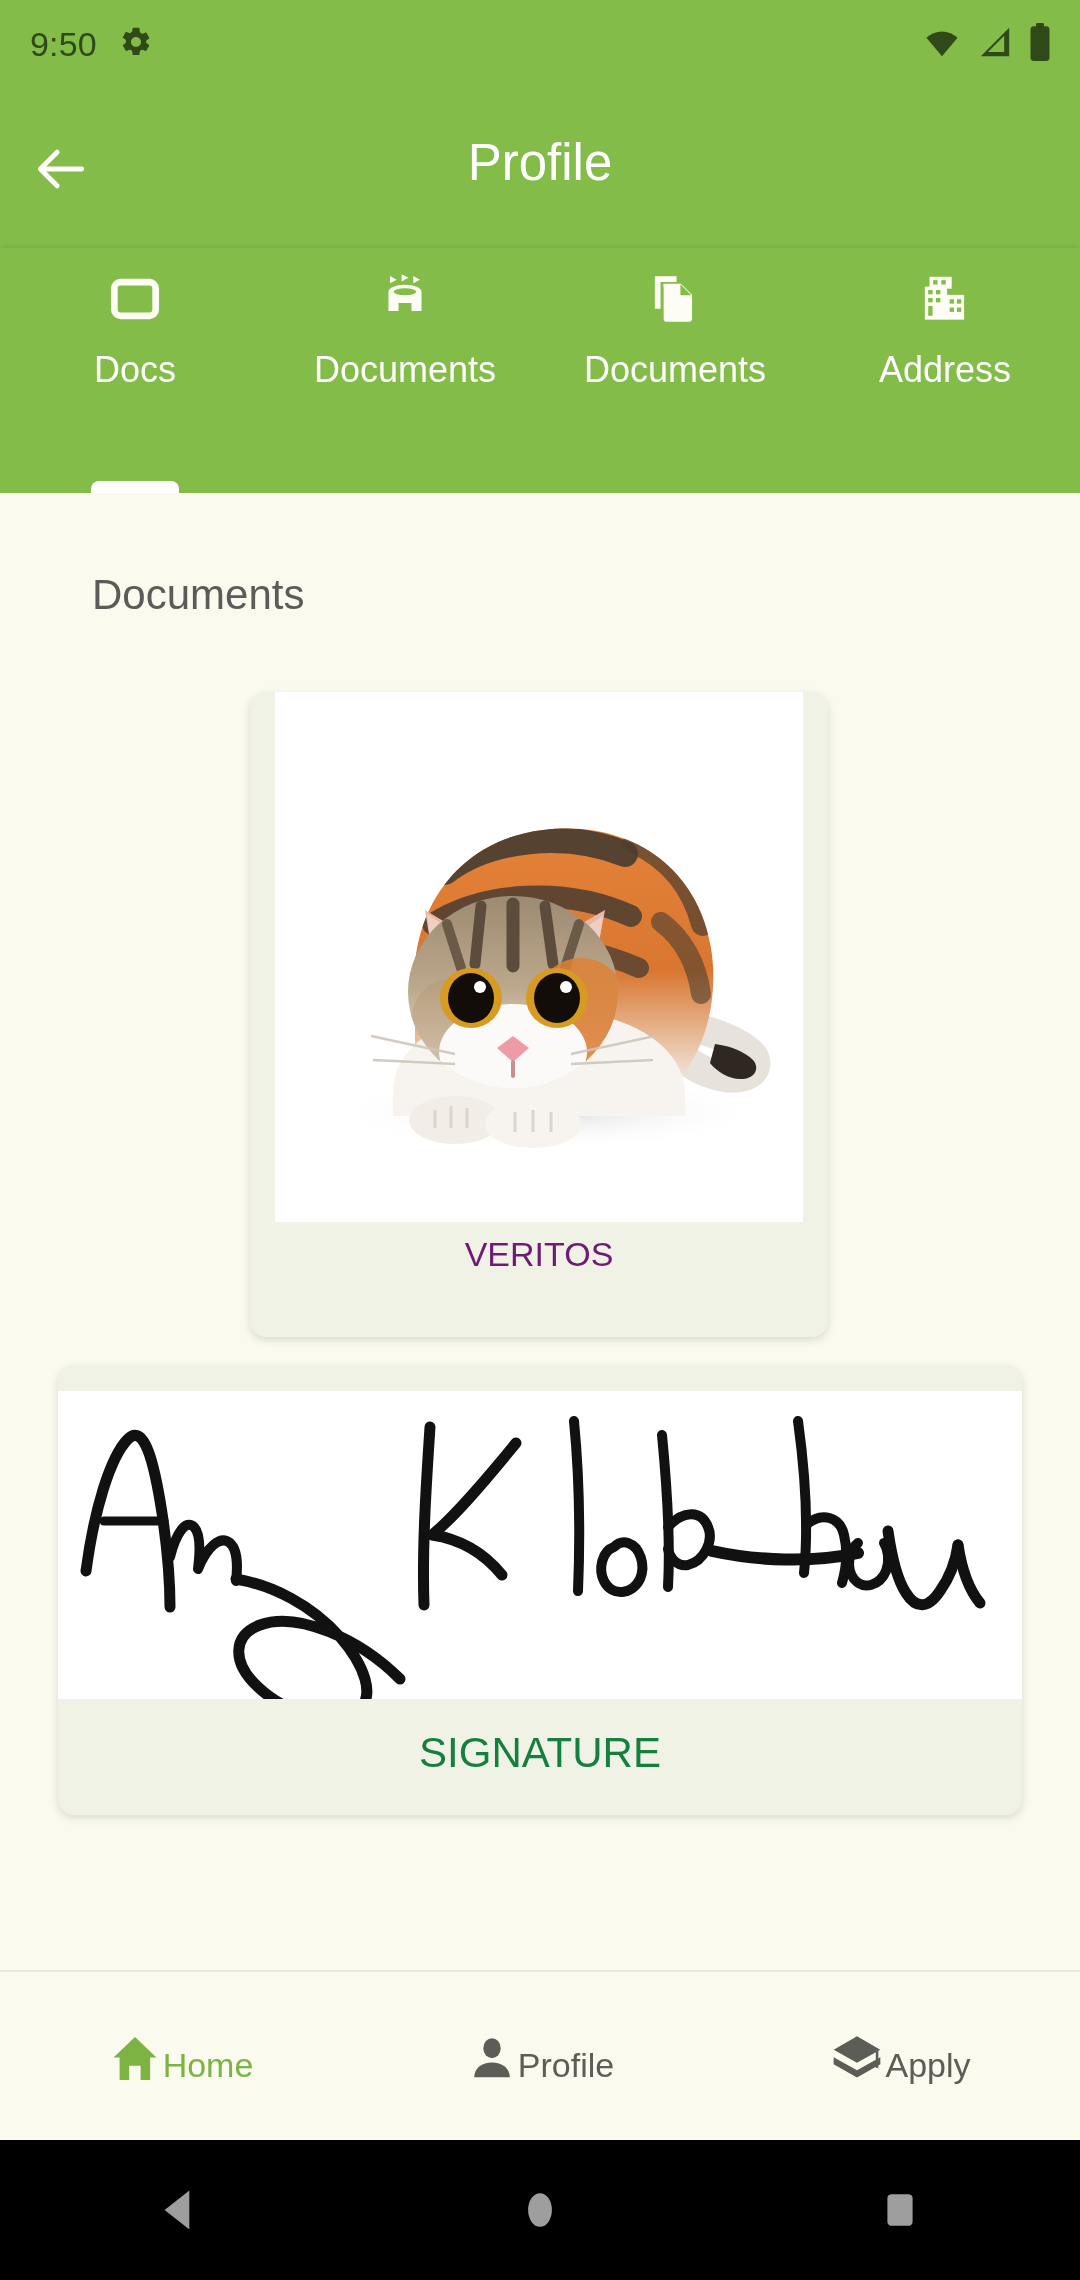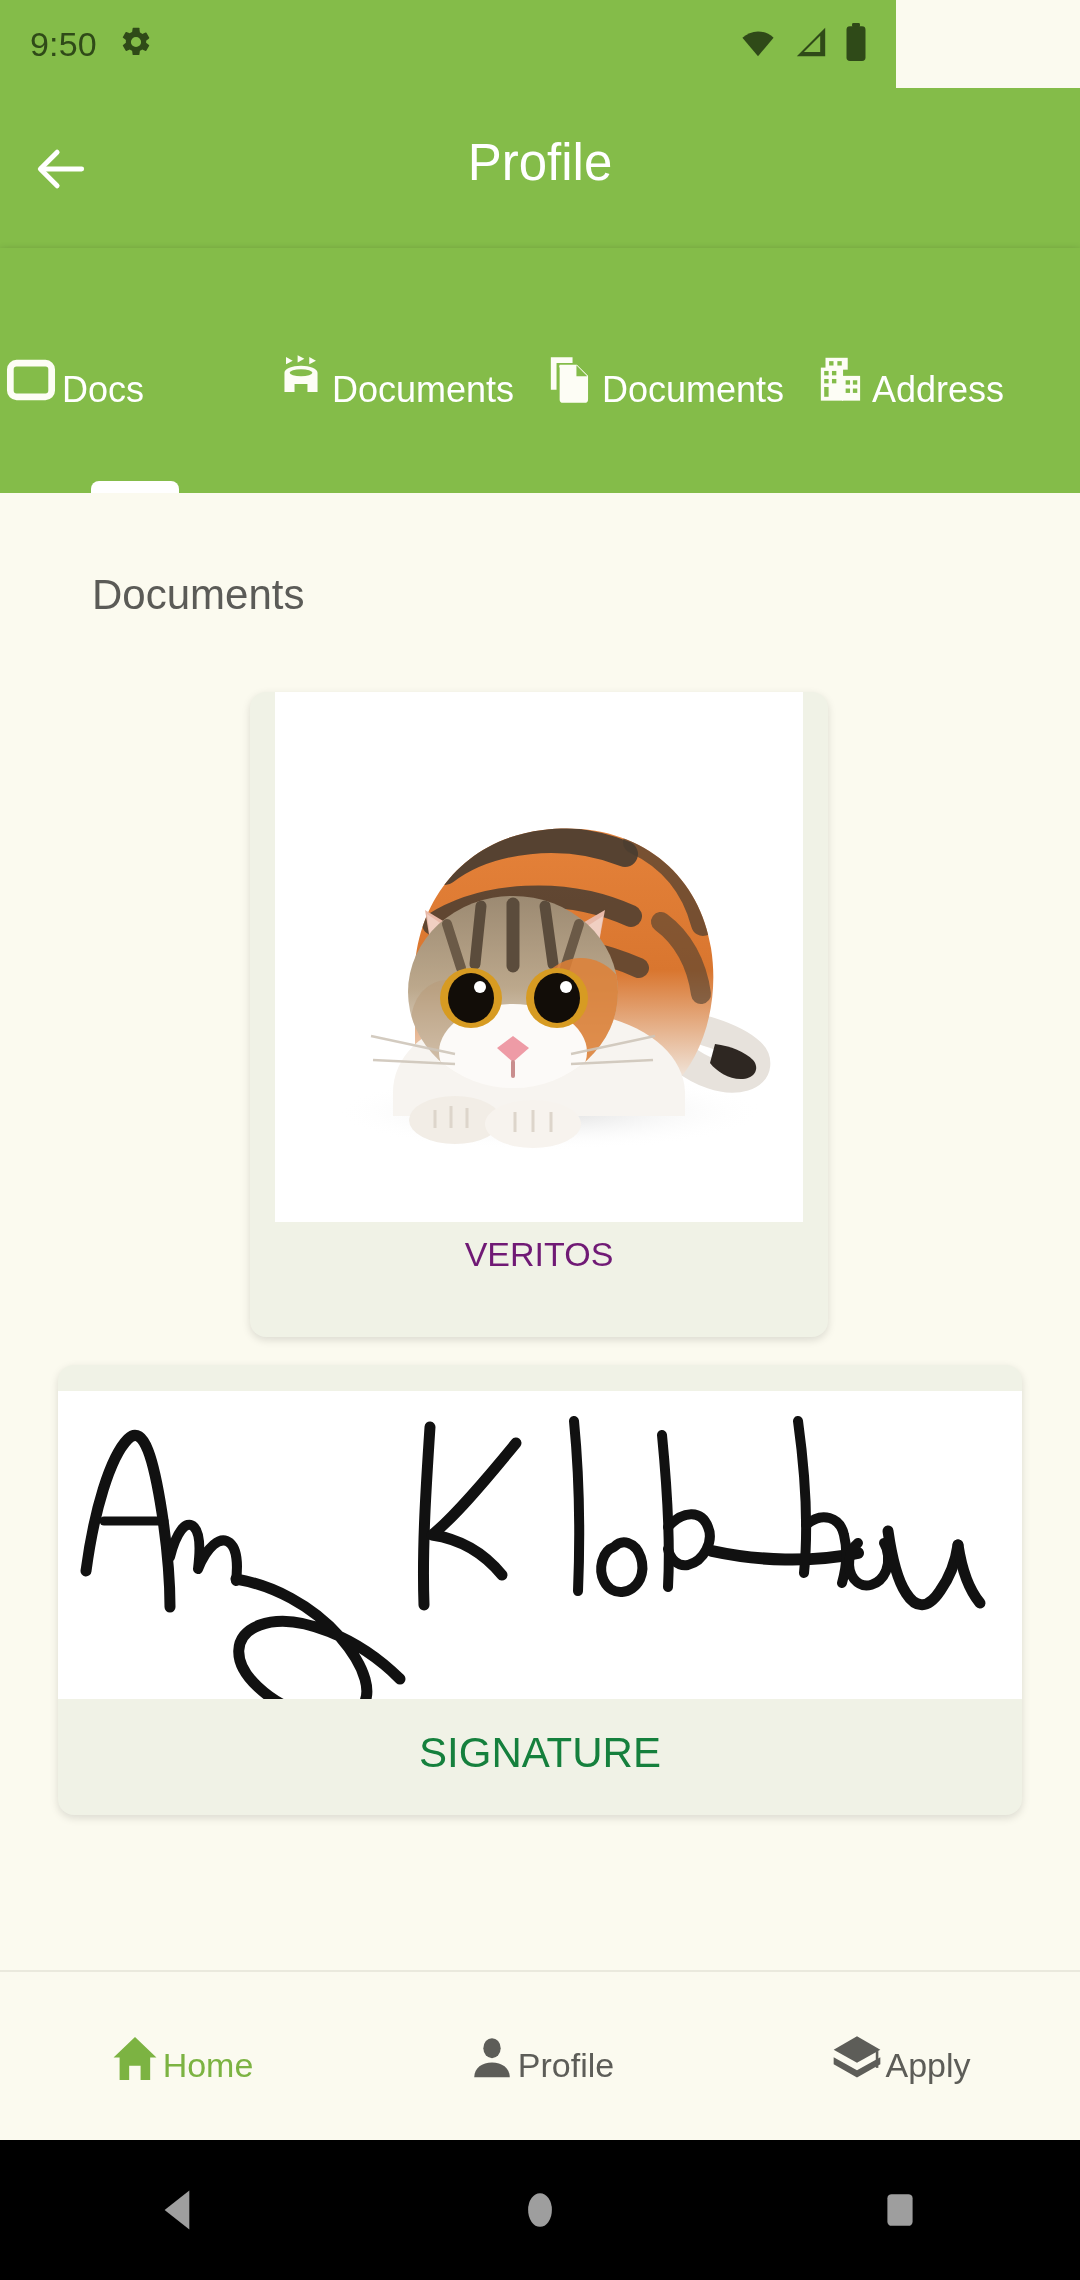--- a/index.html
+++ b/index.html
@@ -15,21 +15,21 @@
     height: 2280px;
     overflow: hidden;
     font-family: "Liberation Sans", sans-serif;
     background: #FBFAEF;
   }
 
   
   .status-bar {
     position: absolute;
     top: 0; left: 0;
-    width: 896px;
+    width: 1080px;
     height: 88px;
     background: #84BC49;
     display: flex;
     align-items: center;
     padding: 0 28px 0 30px;
   }
   .status-time {
     color: #2F4A18;
     font-size: 34px;
     letter-spacing: 0.2px;
@@ -80,21 +80,21 @@
     width: 1080px;
     height: 245px;
     background: #84BC49;
     display: flex;
     box-shadow: 0 3px 8px rgba(0,0,0,0.30);
   }
   .tab {
     flex: 1;
     position: relative;
     display: flex;
-    flex-direction: row;
+    flex-direction: column;
     align-items: center;
     justify-content: flex-start;
     padding-top: 18px;
     cursor: pointer;
     text-align: center;
   }
   .tab-icon {
     height: 66px;
     display: flex;
     align-items: center;

